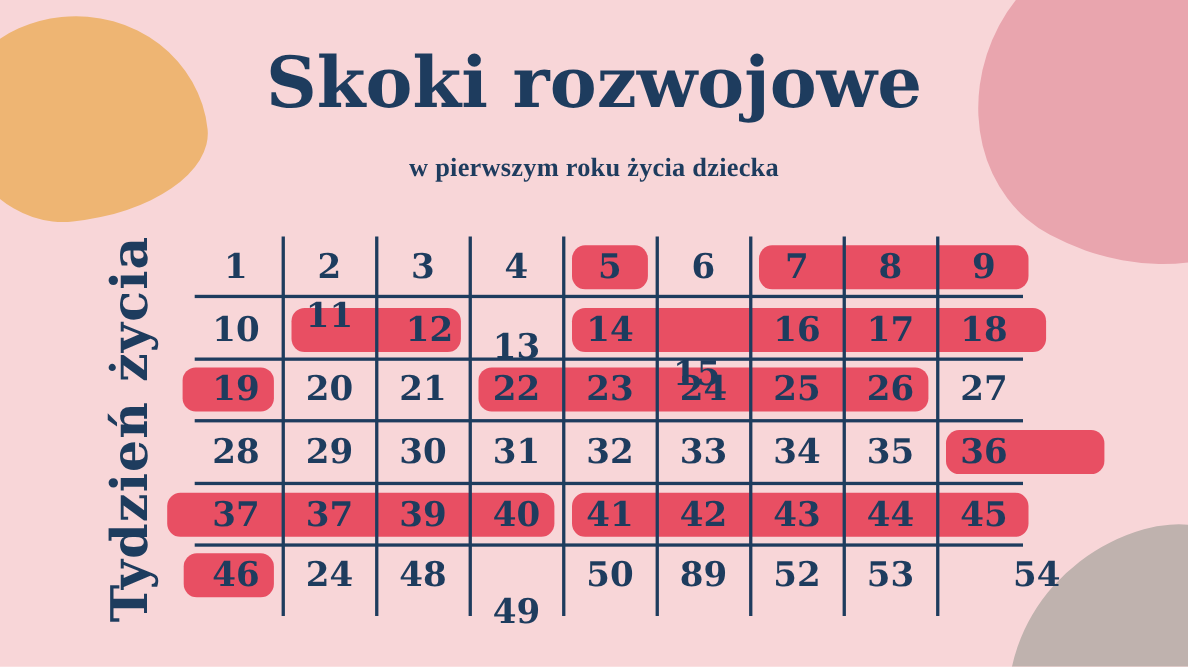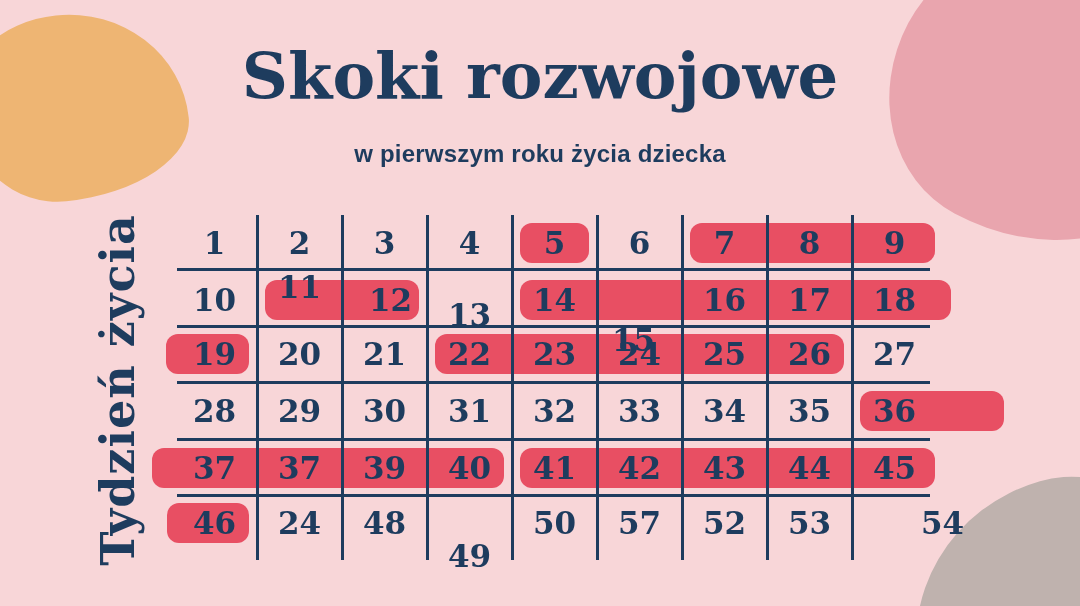--- a/index.html
+++ b/index.html
@@ -33,21 +33,21 @@
     border-radius:58% 42% 52% 48% / 68% 55% 45% 32%;
     transform:rotate(-16deg);
   }
   .title{
     position:absolute;left:0;top:38px;width:1080px;text-align:center;
     font-family:"DejaVu Serif",serif;font-weight:bold;font-size:64px;
     letter-spacing:0px;color:var(--navy);
   }
   .subtitle{
     position:absolute;left:0;top:140px;width:1080px;text-align:center;
-    font-family:Liberation Sans, sans-serif;font-weight:600;font-size:24px;
+    font-family:Liberation Serif, serif;font-weight:600;font-size:24px;
     letter-spacing:0.2px;color:var(--navy);
   }
   .ylabel{
     position:absolute;left:118px;top:390px;width:0;height:0;
   }
   .ylabel > span{
     position:absolute;transform:translate(-50%,-50%) rotate(-90deg);
     white-space:nowrap;display:block;
     font-family:"DejaVu Serif",serif;font-weight:bold;font-size:46px;
     color:var(--navy);letter-spacing:1px;
@@ -149,18 +149,18 @@
       <div class="cell" style="left: 340px; top: 225px;">41</div>
       <div class="cell" style="left: 425px; top: 225px;">42</div>
       <div class="cell" style="left: 510px; top: 225px;">43</div>
       <div class="cell" style="left: 595px; top: 225px;">44</div>
       <div class="cell" style="left: 680px; top: 225px;">45</div>
       <div class="cell" style="left: 0px; top: 280px;">46</div>
       <div class="cell" style="left: 85px; top: 280px;">24</div>
       <div class="cell" style="left: 170px; top: 280px;">48</div>
       <div class="cell" style="left: 255px; top: 280px; margin-top: 33px;">49</div>
       <div class="cell" style="left: 340px; top: 280px;">50</div>
-      <div class="cell" style="left: 425px; top: 280px;">57</div>
+      <div class="cell" style="left: 425px; top: 280px;">89</div>
       <div class="cell" style="left: 510px; top: 280px;">52</div>
       <div class="cell" style="left: 595px; top: 280px;">53</div>
       <div class="cell" style="left: 680px; top: 280px; margin-left: 48px;">54</div>
     </div>
 </div>
 
 </body></html>

